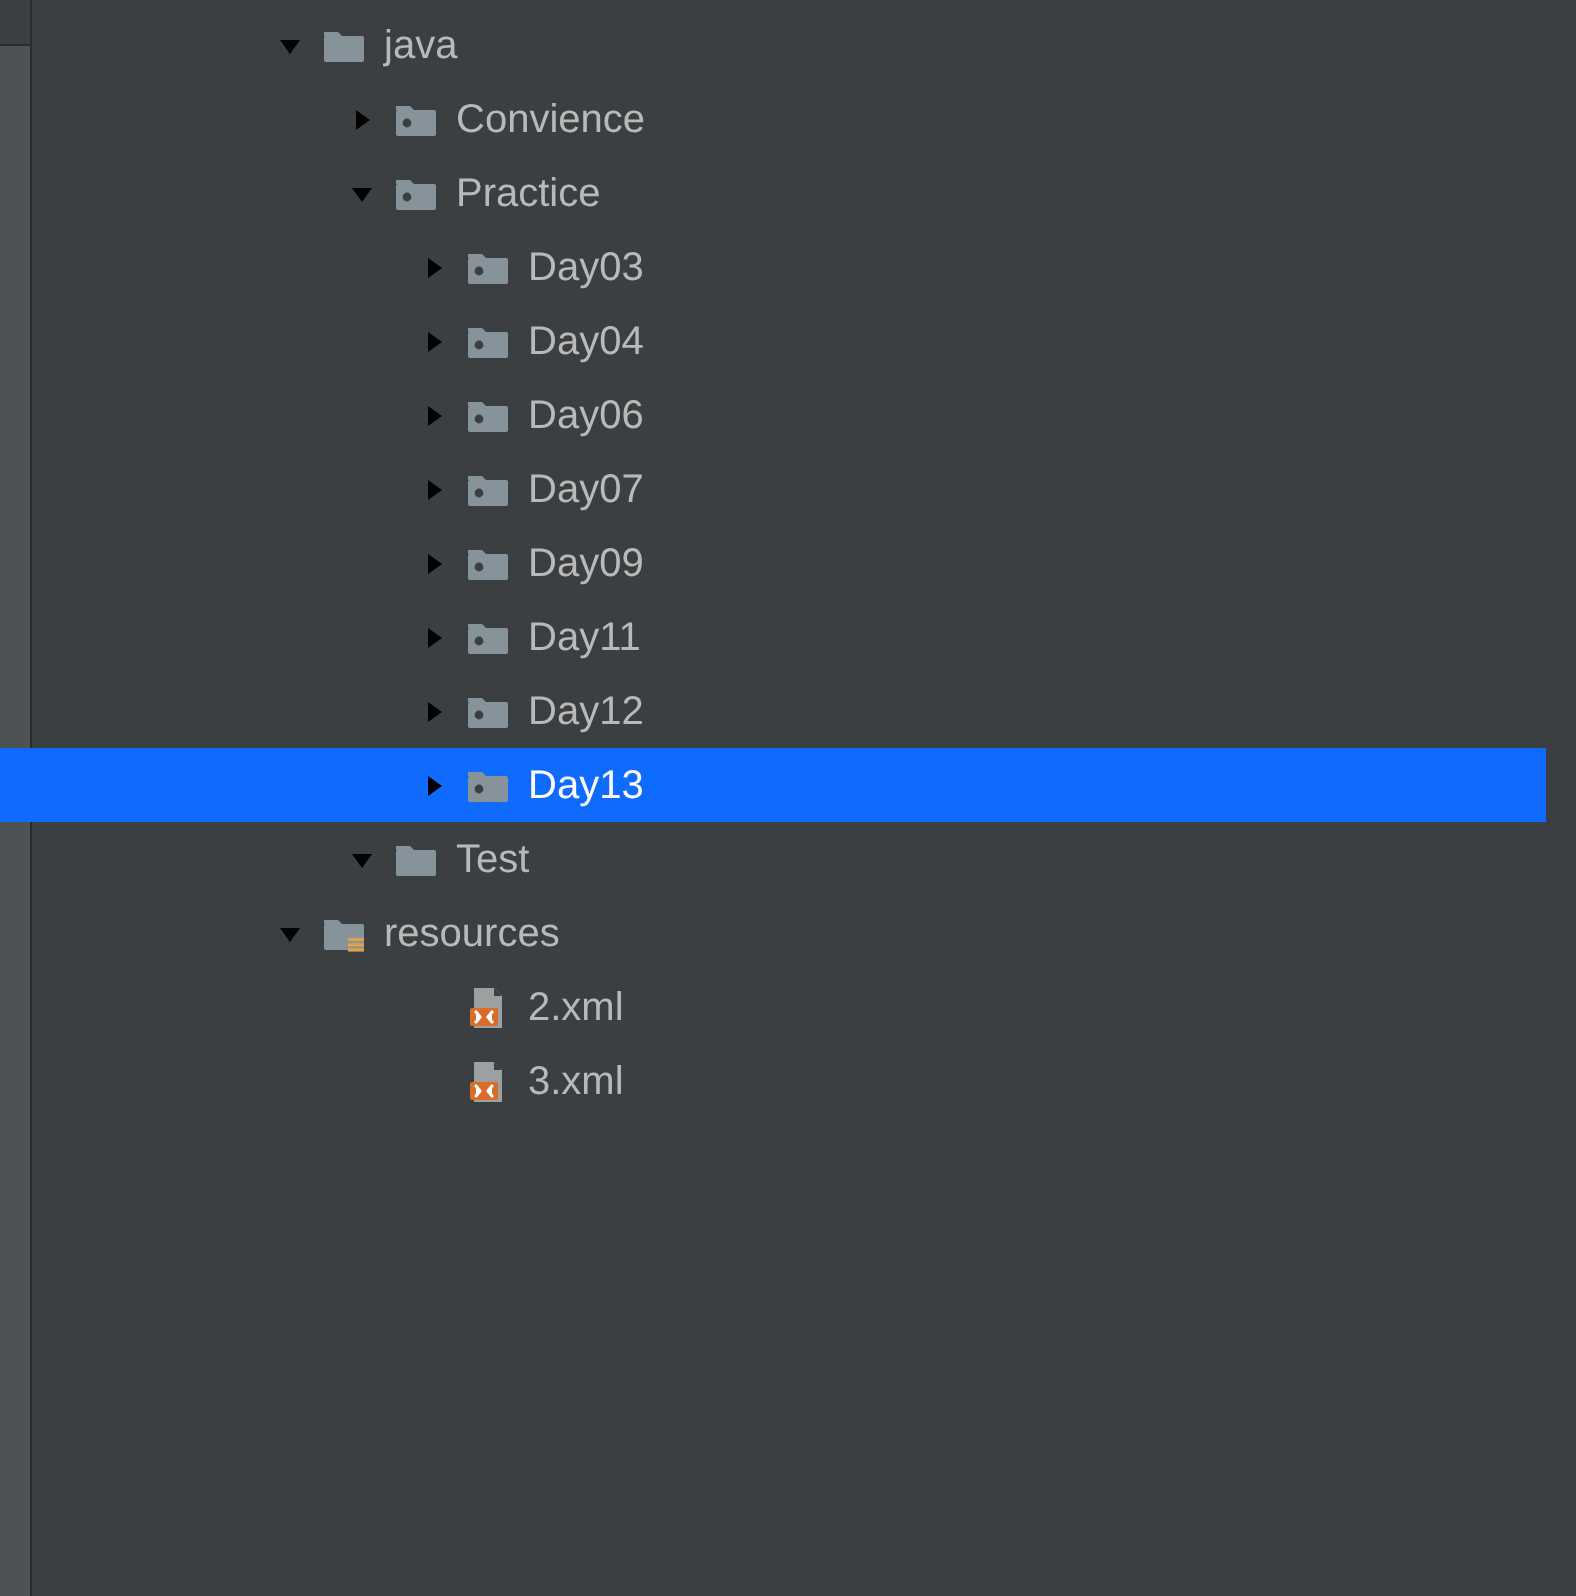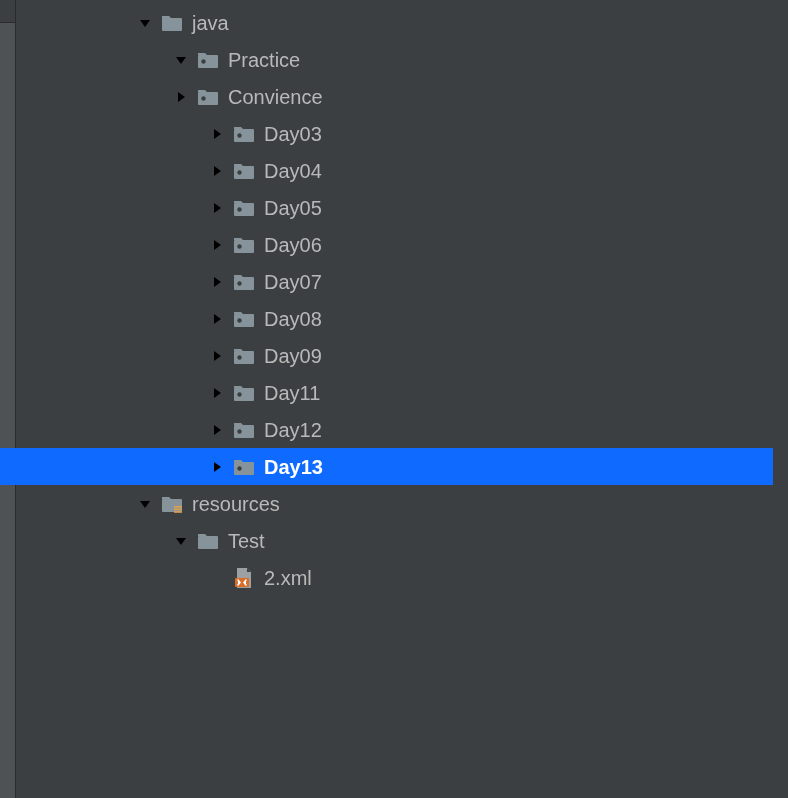--- a/index.html
+++ b/index.html
@@ -48,21 +48,21 @@
   .row.selected::before {
     content: "";
     position: absolute;
     left: -26px;
     right: 0;
     top: 0;
     bottom: 0;
     background: #0f6bff;
     z-index: 0;
   }
-  .row.selected > * { position: relative; z-index: 1; font-weight: bold; }
+  .row.selected > * { position: relative; z-index: 1; }
   .row.selected .label { color: #ffffff; }
   .indent { width: 36px; flex: 0 0 auto; }
   .arrow {
     width: 22px;
     height: 22px;
     flex: 0 0 auto;
     display: flex;
     align-items: center;
     justify-content: center;
     margin-right: 4px;
@@ -172,54 +172,54 @@
     <span class="label">java</span>
   </div>
 
   <div class="row">
     <span class="indent"></span>
       <span class="indent"></span>
       <span class="indent"></span>
       <span class="indent"></span>
     <span class="arrow">
         <svg>
+          <use href="#tri-right"></use>
+        </svg>
+      </span>
+    <span class="icon">
+        <svg width="22" height="18">
+          <use href="#folder-pkg"></use>
+        </svg>
+      </span>
+    <span class="label">Convience</span>
+  </div>
+
+  <div class="row">
+    <span class="indent"></span>
+      <span class="indent"></span>
+      <span class="indent"></span>
+      <span class="indent"></span>
+    <span class="arrow">
+        <svg>
           <use href="#tri-down"></use>
         </svg>
       </span>
     <span class="icon">
         <svg width="22" height="18">
           <use href="#folder-pkg"></use>
         </svg>
       </span>
     <span class="label">Practice</span>
   </div>
 
   <div class="row">
     <span class="indent"></span>
       <span class="indent"></span>
       <span class="indent"></span>
       <span class="indent"></span>
-    <span class="arrow">
-        <svg>
-          <use href="#tri-right"></use>
-        </svg>
-      </span>
-    <span class="icon">
-        <svg width="22" height="18">
-          <use href="#folder-pkg"></use>
-        </svg>
-      </span>
-    <span class="label">Convience</span>
-  </div>
-
-  <div class="row">
-    <span class="indent"></span>
-      <span class="indent"></span>
-      <span class="indent"></span>
-      <span class="indent"></span>
       <span class="indent"></span>
     <span class="arrow">
         <svg>
           <use href="#tri-right"></use>
         </svg>
       </span>
     <span class="icon">
         <svg width="22" height="18">
           <use href="#folder-pkg"></use>
         </svg>
@@ -253,38 +253,20 @@
     <span class="arrow">
         <svg>
           <use href="#tri-right"></use>
         </svg>
       </span>
     <span class="icon">
         <svg width="22" height="18">
           <use href="#folder-pkg"></use>
         </svg>
       </span>
-    <span class="label">Day05</span>
-  </div>
-  <div class="row">
-    <span class="indent"></span>
-      <span class="indent"></span>
-      <span class="indent"></span>
-      <span class="indent"></span>
-      <span class="indent"></span>
-    <span class="arrow">
-        <svg>
-          <use href="#tri-right"></use>
-        </svg>
-      </span>
-    <span class="icon">
-        <svg width="22" height="18">
-          <use href="#folder-pkg"></use>
-        </svg>
-      </span>
     <span class="label">Day06</span>
   </div>
   <div class="row">
     <span class="indent"></span>
       <span class="indent"></span>
       <span class="indent"></span>
       <span class="indent"></span>
       <span class="indent"></span>
     <span class="arrow">
         <svg>
@@ -307,38 +289,20 @@
     <span class="arrow">
         <svg>
           <use href="#tri-right"></use>
         </svg>
       </span>
     <span class="icon">
         <svg width="22" height="18">
           <use href="#folder-pkg"></use>
         </svg>
       </span>
-    <span class="label">Day08</span>
-  </div>
-  <div class="row">
-    <span class="indent"></span>
-      <span class="indent"></span>
-      <span class="indent"></span>
-      <span class="indent"></span>
-      <span class="indent"></span>
-    <span class="arrow">
-        <svg>
-          <use href="#tri-right"></use>
-        </svg>
-      </span>
-    <span class="icon">
-        <svg width="22" height="18">
-          <use href="#folder-pkg"></use>
-        </svg>
-      </span>
     <span class="label">Day09</span>
   </div>
   <div class="row">
     <span class="indent"></span>
       <span class="indent"></span>
       <span class="indent"></span>
       <span class="indent"></span>
       <span class="indent"></span>
     <span class="arrow">
         <svg>
@@ -386,49 +350,49 @@
           <use href="#folder-pkg"></use>
         </svg>
       </span>
     <span class="label">Day13</span>
   </div>
 
   <div class="row">
     <span class="indent"></span>
       <span class="indent"></span>
       <span class="indent"></span>
+      <span class="indent"></span>
     <span class="arrow">
         <svg>
           <use href="#tri-down"></use>
         </svg>
       </span>
     <span class="icon">
         <svg width="22" height="18">
+          <use href="#folder-plain"></use>
+        </svg>
+      </span>
+    <span class="label">Test</span>
+  </div>
+
+  <div class="row">
+    <span class="indent"></span>
+      <span class="indent"></span>
+      <span class="indent"></span>
+    <span class="arrow">
+        <svg>
+          <use href="#tri-down"></use>
+        </svg>
+      </span>
+    <span class="icon">
+        <svg width="22" height="18">
           <use href="#folder-res"></use>
         </svg>
       </span>
     <span class="label">resources</span>
-  </div>
-
-  <div class="row">
-    <span class="indent"></span>
-      <span class="indent"></span>
-      <span class="indent"></span>
-      <span class="indent"></span>
-    <span class="arrow">
-        <svg>
-          <use href="#tri-down"></use>
-        </svg>
-      </span>
-    <span class="icon">
-        <svg width="22" height="18">
-          <use href="#folder-plain"></use>
-        </svg>
-      </span>
-    <span class="label">Test</span>
   </div>
 
 
   <div class="row">
     <span class="indent"></span>
       <span class="indent"></span>
       <span class="indent"></span>
       <span class="indent"></span>
       <span class="indent"></span>
     <span class="arrow none">
@@ -437,14 +401,32 @@
         </svg>
       </span>
     <span class="icon">
         <svg width="20" height="22">
           <use href="#file-xml"></use>
         </svg>
       </span>
     <span class="label">2.xml</span>
   </div>
 
+  <div class="row">
+    <span class="indent"></span>
+      <span class="indent"></span>
+      <span class="indent"></span>
+      <span class="indent"></span>
+      <span class="indent"></span>
+    <span class="arrow none">
+        <svg>
+          <use href="#tri-right"></use>
+        </svg>
+      </span>
+    <span class="icon">
+        <svg width="20" height="22">
+          <use href="#file-xml"></use>
+        </svg>
+      </span>
+    <span class="label">3.xml</span>
+  </div>
 
 </div>
 
 </body></html>

